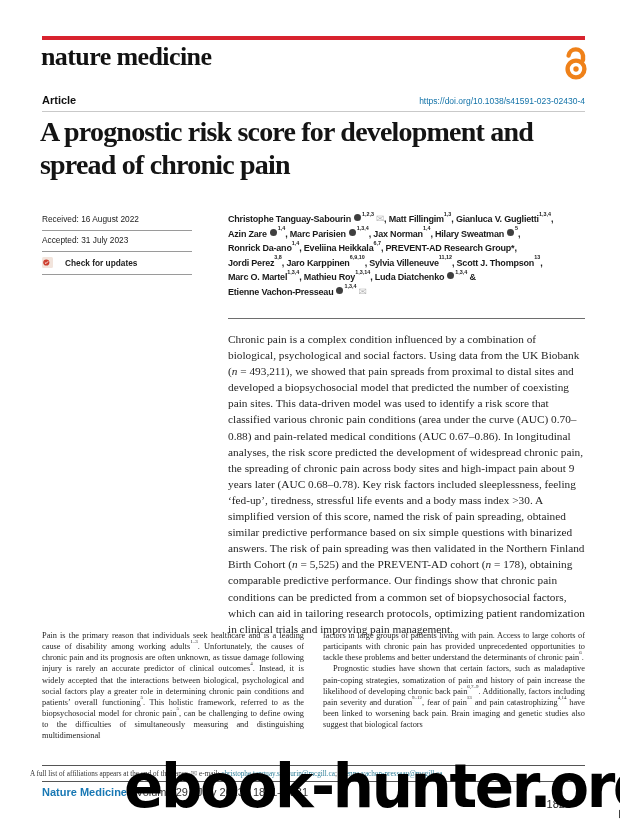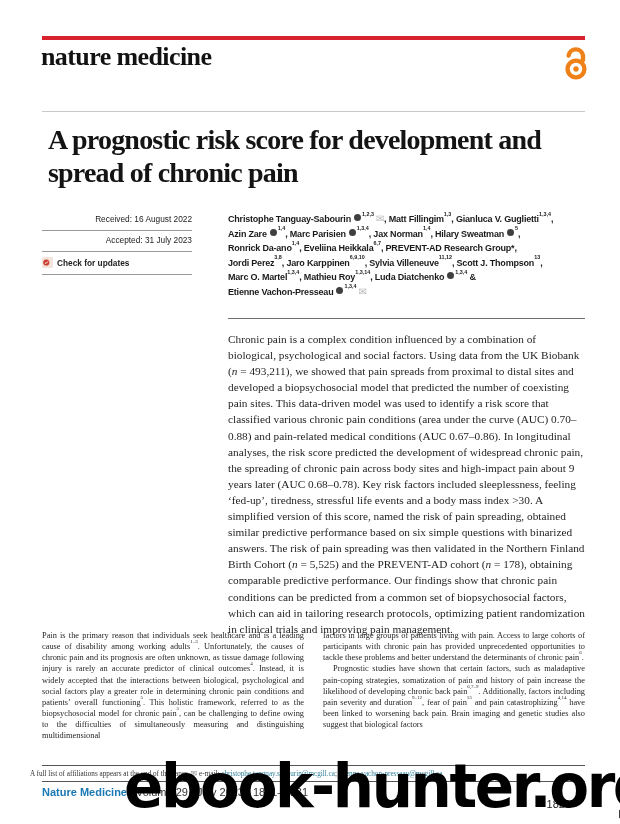--- a/index.html
+++ b/index.html
@@ -14,22 +14,22 @@
   .oa{left:563px;top:46px;}
   .article-row{left:42px;top:94px;width:543px;display:flex;justify-content:space-between;align-items:flex-end;}
   .article-label{font-weight:700;font-size:11px;color:#111;}
   .doi{font-size:8.5px;color:#1272a8;text-decoration:none;}
   .rule1{left:42px;top:111px;width:543px;height:1px;background:#c9c9c9;}
   .title{left:40px;top:115px;width:570px;font-family:"Liberation Serif",serif;font-weight:700;
          font-size:28px;line-height:33px;letter-spacing:-0.8px;color:#141414;}
 
   
   .meta{left:42px;top:210px;width:150px;font-size:8.3px;color:#222;}
-  .meta-item{padding:4px 0 6px;border-bottom:1px solid #9a9a9a;text-align:right;}
-  .badge-row{display:flex;align-items:center;gap:4px;padding:5px 0 6px;border-bottom:1px solid #9a9a9a;cursor:pointer;}
+  .meta-item{padding:4px 0 6px;border-bottom:1px solid #9a9a9a;}
+  .badge-row{display:flex;align-items:center;gap:12px;padding:5px 0 6px;border-bottom:1px solid #9a9a9a;cursor:pointer;}
   .badge-label{font-size:8.3px;font-weight:600;color:#222;}
 
   
   .authors{left:228px;top:212px;width:362px;font-weight:700;font-size:9px;
            letter-spacing:-0.2px;line-height:14.5px;color:#1a1a1a;}
   .authors div{white-space:nowrap;}
   sup{font-size:0.6em;line-height:0;position:relative;top:-0.45em;letter-spacing:0;}
   .orcid{display:inline-block;width:7px;height:7px;border-radius:50%;background:#3f3f3f;
          margin:0 1px 0 3px;vertical-align:1px;}
   .mailicon{color:#b5b5b5;font-weight:400;font-size:1.1em;padding-left:2px;}
@@ -70,24 +70,28 @@
   <div class="abs logo">nature medicine</div>
 
   <div class="abs oa">
     <svg width="26" height="36" viewBox="0 0 26 36">
       <path d="M20 14 V9.5 A7.3 7.3 0 0 0 5.6 9.5" fill="none" stroke="#ef8119" stroke-width="4.4" stroke-linecap="round"></path>
       <circle cx="13" cy="23" r="8.4" fill="none" stroke="#ef8119" stroke-width="4.4"></circle>
       <circle cx="13" cy="23" r="2.7" fill="#ef8119"></circle>
     </svg>
   </div>
 
+  <div class="abs article-row">
+    <span class="article-label">Article</span>
+    <a href="#" class="doi">https://doi.org/10.1038/s41591-023-02430-4</a>
+  </div>
 
   <div class="abs rule1"></div>
 
-  <h1 class="abs title" style="margin:8px;">
+  <h1 class="abs title" style="margin:0;">
     <span>A prognostic risk score for development and</span><br>
     <span>spread of chronic pain</span>
   </h1>
 
   <div class="abs meta">
     <div class="meta-item">Received: 16 August 2022</div>
     <div class="meta-item">Accepted: 31 July 2023</div>
     <div class="badge-row">
       <span style="display:inline-flex;">
         <svg width="11" height="11" viewBox="0 0 11 11">

